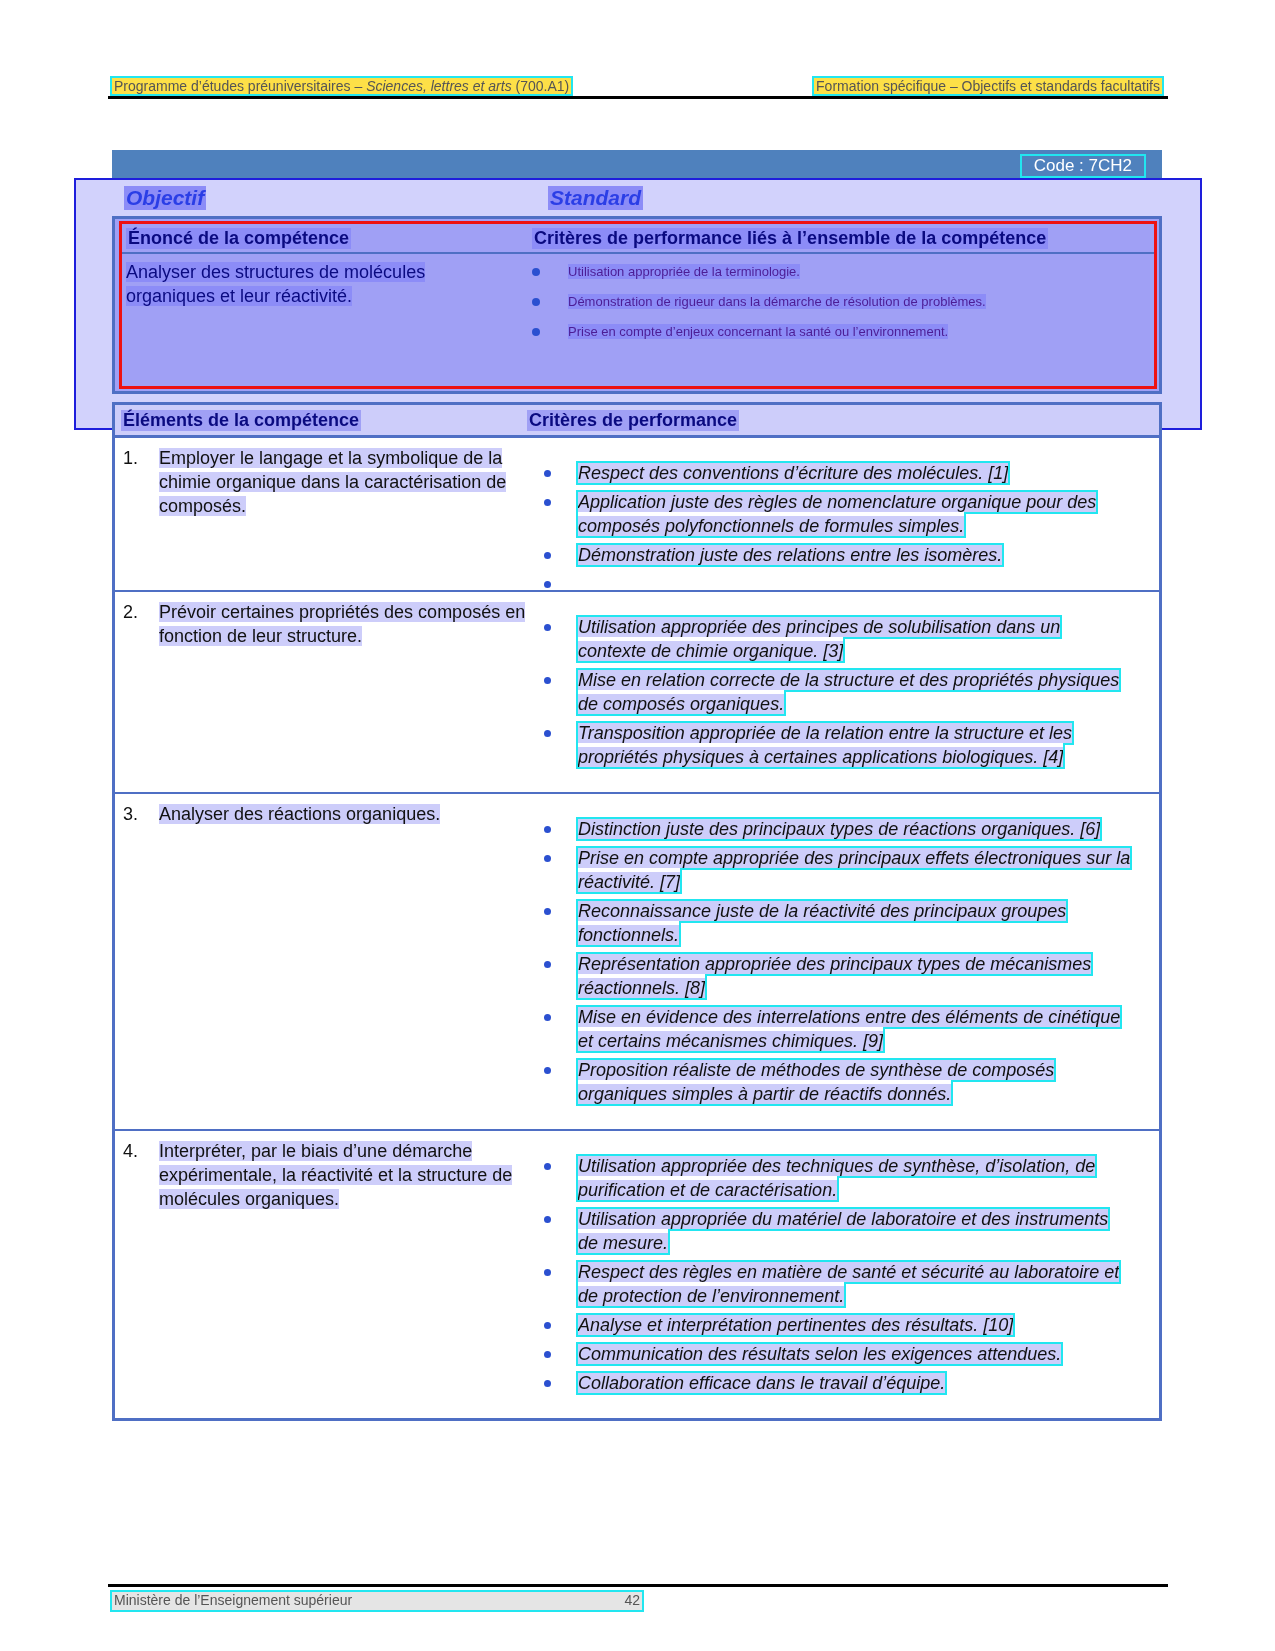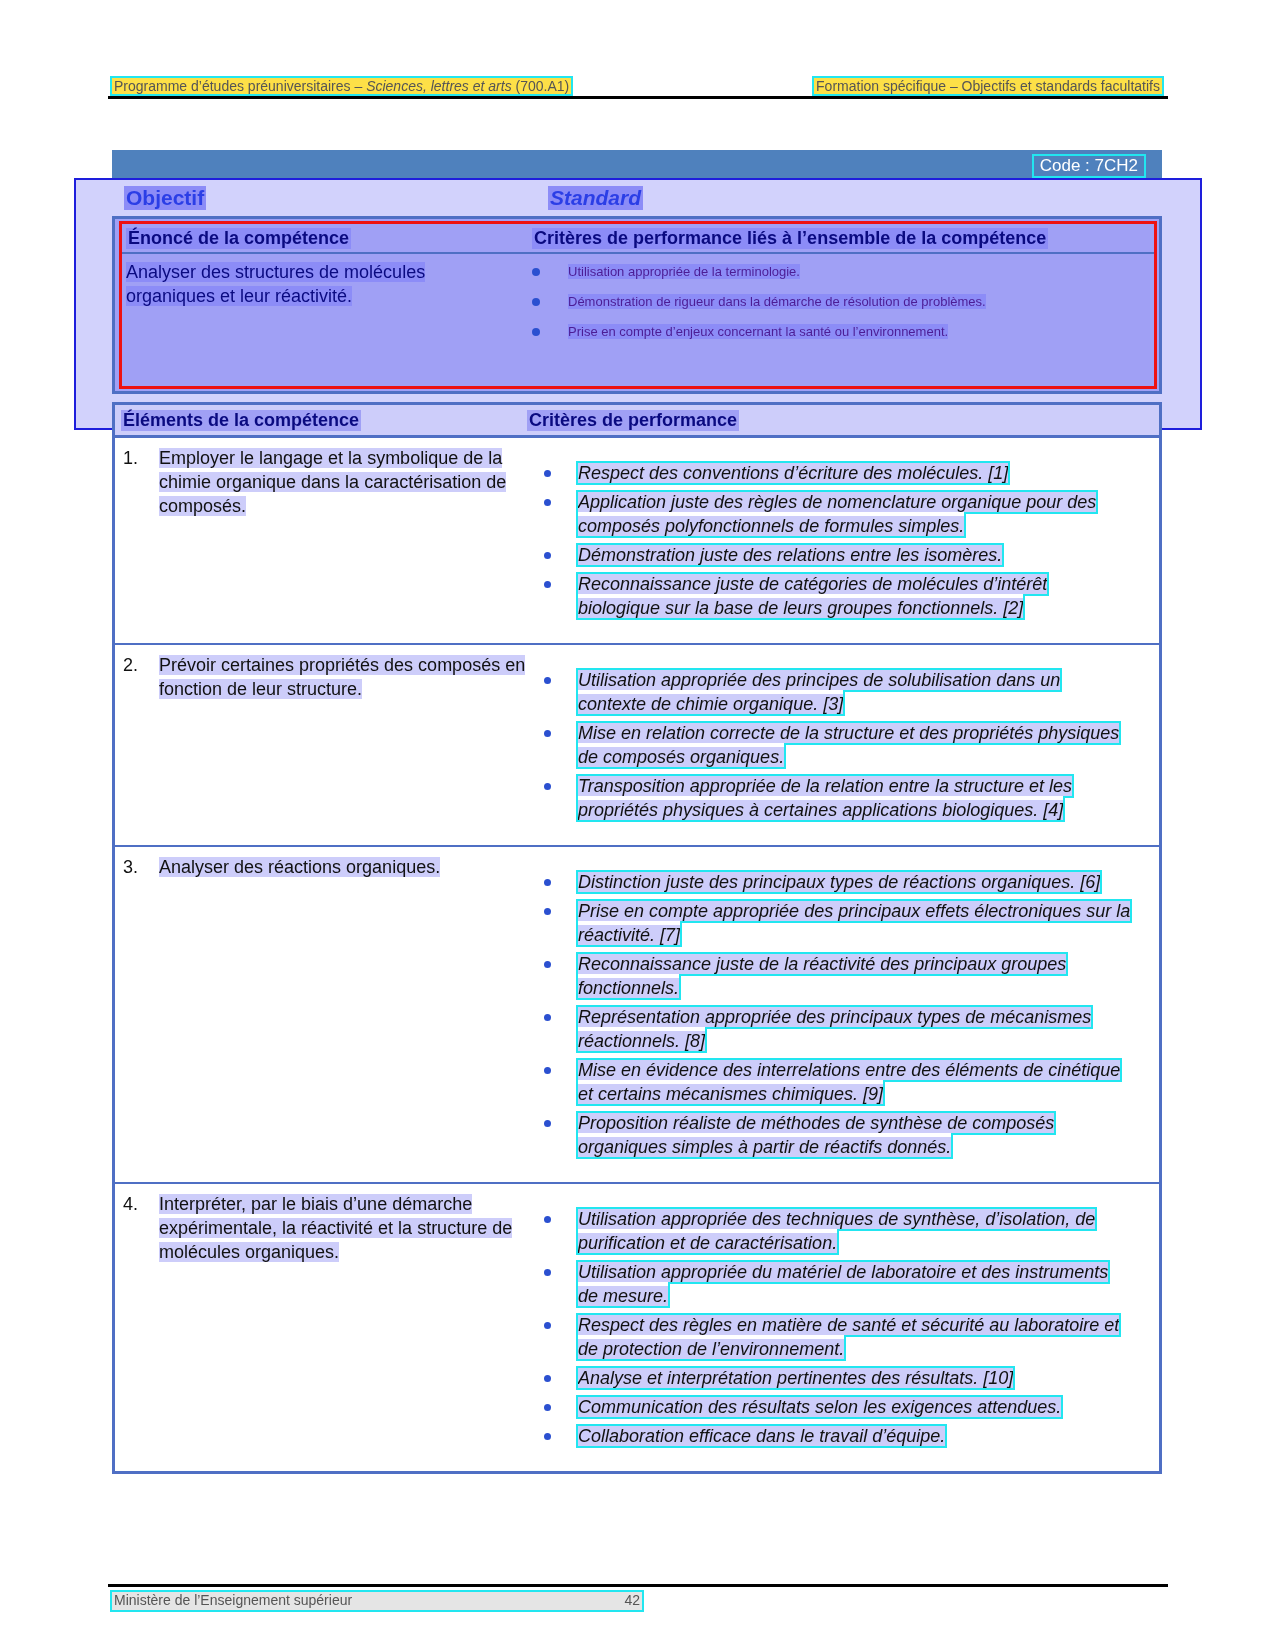--- a/index.html
+++ b/index.html
@@ -10,28 +10,28 @@
   
   .page-header { position: absolute; left: 112px; top: 78px; width: 1050px; height: 16px;
                  font-size: 14px; color: #555; }
   .page-header .left { position: absolute; left: 0; top: 0; padding: 0 2px; }
   .page-header .right { position: absolute; right: 0; top: 0; padding: 0 2px; }
   .page-header .left em { font-style: italic; }
   .header-rule { position: absolute; left: 108px; top: 96px; width: 1060px; height: 3px; background: #000; }
 
   
   .code-bar { position: absolute; left: 112px; top: 150px; width: 1050px; height: 30px; background: #4f81bd; }
-  .code-label { position: absolute; right: 18px; top: 6px; font-size: 17px; color: #fff; padding: 0 6px; outline: 2px solid #22e6f0; }
+  .code-label { position: absolute; right: 18px; top: 6px; font-size: 17px; color: #fff; padding: 0 12px; outline: 2px solid #22e6f0; }
 
   
   .overlay { position: absolute; left: 74px; top: 178px; width: 1128px; height: 252px;
              background: rgba(180,180,250,0.6); border: 2px solid #1e1edc; box-sizing: border-box; }
 
   .heading-row { position: absolute; left: 112px; top: 184px; width: 1050px; height: 28px; }
-  .heading-row .obj { position: absolute; left: 12px; top: 2px; font-size: 21px; font-weight: bold; color: #2b3ee6; background: #8c8cf7; padding: 0 2px; }
+  .heading-row .obj { position: absolute; left: 12px; top: 2px; font-size: 21px; font-weight: bold; font-style: italic; color: #2b3ee6; background: #8c8cf7; padding: 0 2px; }
   .heading-row .std { position: absolute; left: 436px; top: 2px; font-size: 21px; font-weight: bold; font-style: italic; color: #2b3ee6; background: #8c8cf7; padding: 0 2px; }
 
   
   .comp-box { position: absolute; left: 112px; top: 216px; width: 1050px; height: 178px; border: 3px solid #4f6fc4; box-sizing: border-box; background: #a0a0f5; }
   .comp-box-inner { position: absolute; left: 4px; top: 2px; right: 2px; bottom: 2px; border: 3px solid #ee1111; }
   .comp-head { position: absolute; left: 0; top: 0; right: 0; height: 28px; border-bottom: 2px solid #4f6fc4; }
   .comp-head span { position: absolute; top: 4px; font-size: 18px; font-weight: bold; color: #0a0a80; background: #8c8cf7; padding: 0 2px; }
   .comp-body-left { position: absolute; left: 4px; top: 36px; width: 360px; font-size: 18px; line-height: 24px; color: #0a0a80; }
   .comp-body-left span { background: #8c8cf7; }
   .comp-list { position: absolute; left: 410px; top: 36px; width: 580px; margin: 0; padding: 0; list-style: none; }
@@ -105,21 +105,21 @@
       <div class="el-row">
     <div class="el-left">
       <span class="num">1.</span>
       <span class="txt"><span>Employer le langage et la symbolique de la chimie organique dans la caractérisation de composés.</span></span>
     </div>
     <div class="el-right">
           <ul>
             <li><span class="bullet"></span><span class="txt hl">Respect des conventions d’écriture des molécules. [1]</span></li>
             <li><span class="bullet"></span><span class="txt hl">Application juste des règles de nomenclature organique pour des composés polyfonctionnels de formules simples.</span></li>
             <li><span class="bullet"></span><span class="txt hl">Démonstration juste des relations entre les isomères.</span></li>
-            <li><span class="bullet"></span><span class="txt hl">Reconnaissance juste de catégories de molécules d’intérêt biologique sur la base de leurs groupes fonctionnels. [2]</span></li>
+            <li><span class="bullet"></span></li>
           </ul>
         </div>
       </div>
       <div class="el-row">
     <div class="el-left">
       <span class="num">2.</span>
       <span class="txt"><span>Prévoir certaines propriétés des composés en fonction de leur structure.</span></span>
     </div>
     <div class="el-right">
           <ul>

